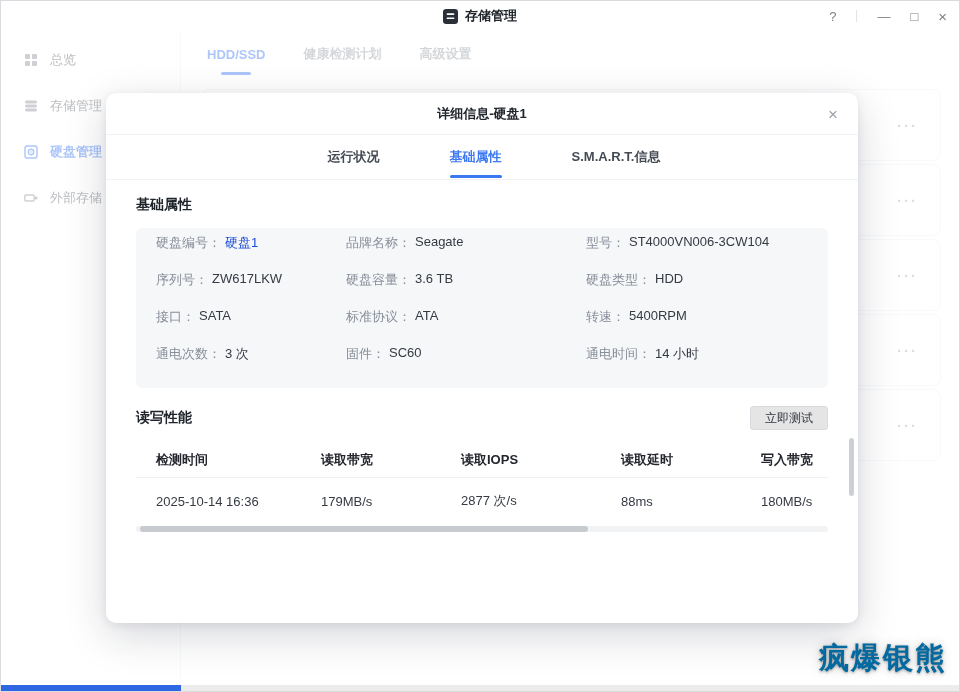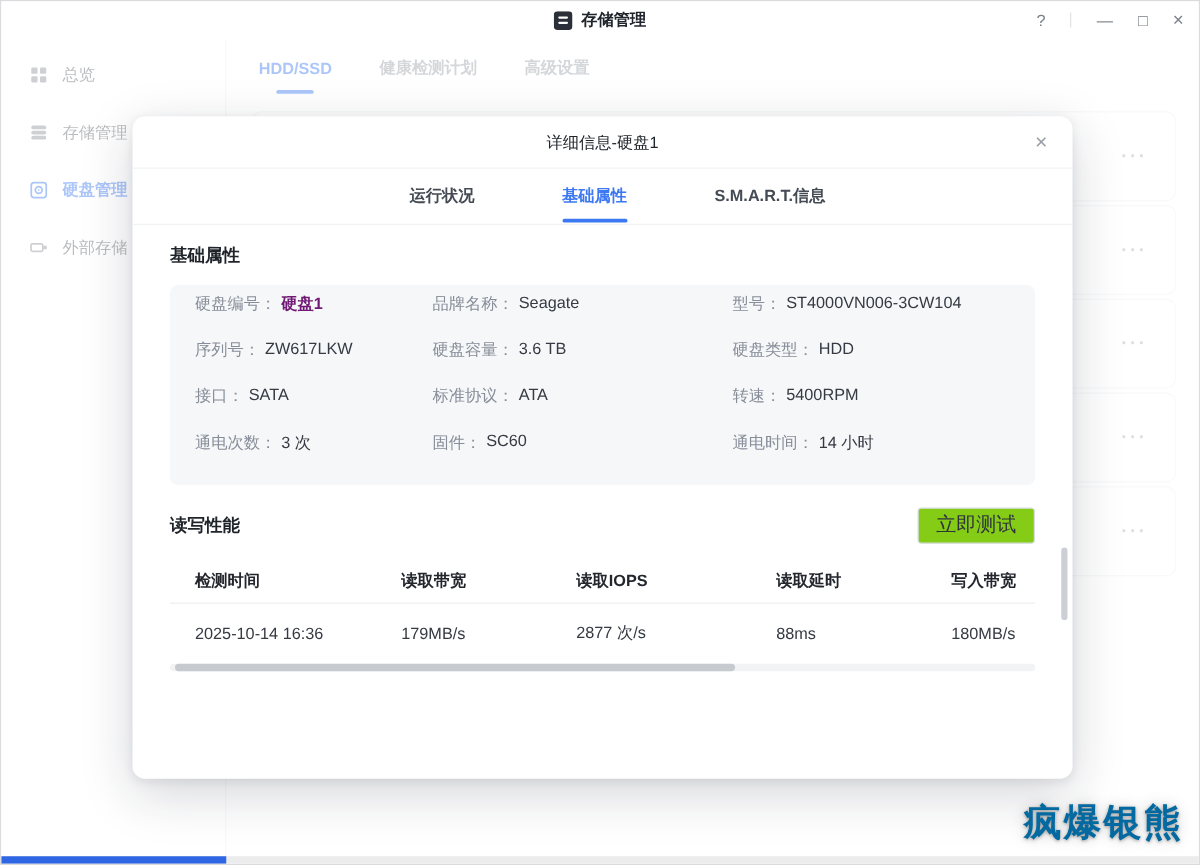--- a/index.html
+++ b/index.html
@@ -73,21 +73,21 @@
   
   .modal {
     position:absolute; left:105px; top:92px; width:752px; height:530px;
     background:#fff; border-radius:10px; z-index:10;
     box-shadow: 0 12px 42px rgba(20,30,48,0.18), 0 2px 8px rgba(20,30,48,0.08);
   }
   .modal-header {
     position:relative; height:42px; display:flex; align-items:center; justify-content:center;
     border-bottom:1px solid #f1f2f4;
   }
-  .modal-title { font-size:13px; font-weight:normal; color:#21252c; }
+  .modal-title { font-size:13px; font-weight:bold; color:#21252c; }
   .modal-close {
     position:absolute; right:20px; top:50%; transform:translateY(-50%);
     font-size:17px; color:#9aa0a8; line-height:1; cursor:default;
   }
   .modal-tabs {
     height:45px; display:flex; justify-content:center; align-items:center; gap:46px;
     border-bottom:1px solid #f1f2f4;
   }
   .modal-tab { position:relative; font-size:13px; font-weight:bold; color:#454b54; padding:12px 0;margin-left:24px; }
   .modal-tab.active { color:#3b78f2; }
@@ -99,25 +99,25 @@
   .modal-body { padding: 16px 30px 0; }
   .section-title { font-size:14px; font-weight:bold; color:#1f232a; }
 
   .props-box {
     margin-top:14px; background:#f6f7f9; border-radius:6px;
     padding:6px 20px; display:grid; grid-template-columns: 190px 240px 1fr;
   }
   .prop-cell { height:37px; display:flex; align-items:flex-start; font-size:13px; overflow:hidden; white-space:nowrap; }
   .prop-label { color:#878e99; }
   .prop-value { color:#353a43; margin-left:4px; }
-  .prop-value.strong { font-weight:bold; color:#701a75; }
+  .prop-value.strong { font-weight:normal; color:#1d4ed8; }
 
   .perf-head { margin-top:18px; display:flex; align-items:center; justify-content:space-between; }
   .test-btn {
-    font-size:16px; color:#2f343c; background:#84cc16;
+    font-size:12px; color:#2f343c; background:#e5e5e5;
     border:1px solid #d8dbdf; border-radius:3px; padding:4px 14px; line-height:1.2;
   }
 
   .perf-table { margin-top:12px; }
   .t-row { display:grid; grid-template-columns: 165px 140px 160px 140px 1fr; align-items:center; }
   .t-head { height:36px; border-bottom:1px solid #eef0f2; }
   .t-head .t-cell { font-weight:bold; color:#23262d; }
   .t-data { height:46px; }
   .t-cell { padding-left:20px; font-size:13px; color:#353a43; white-space:nowrap; }
 

